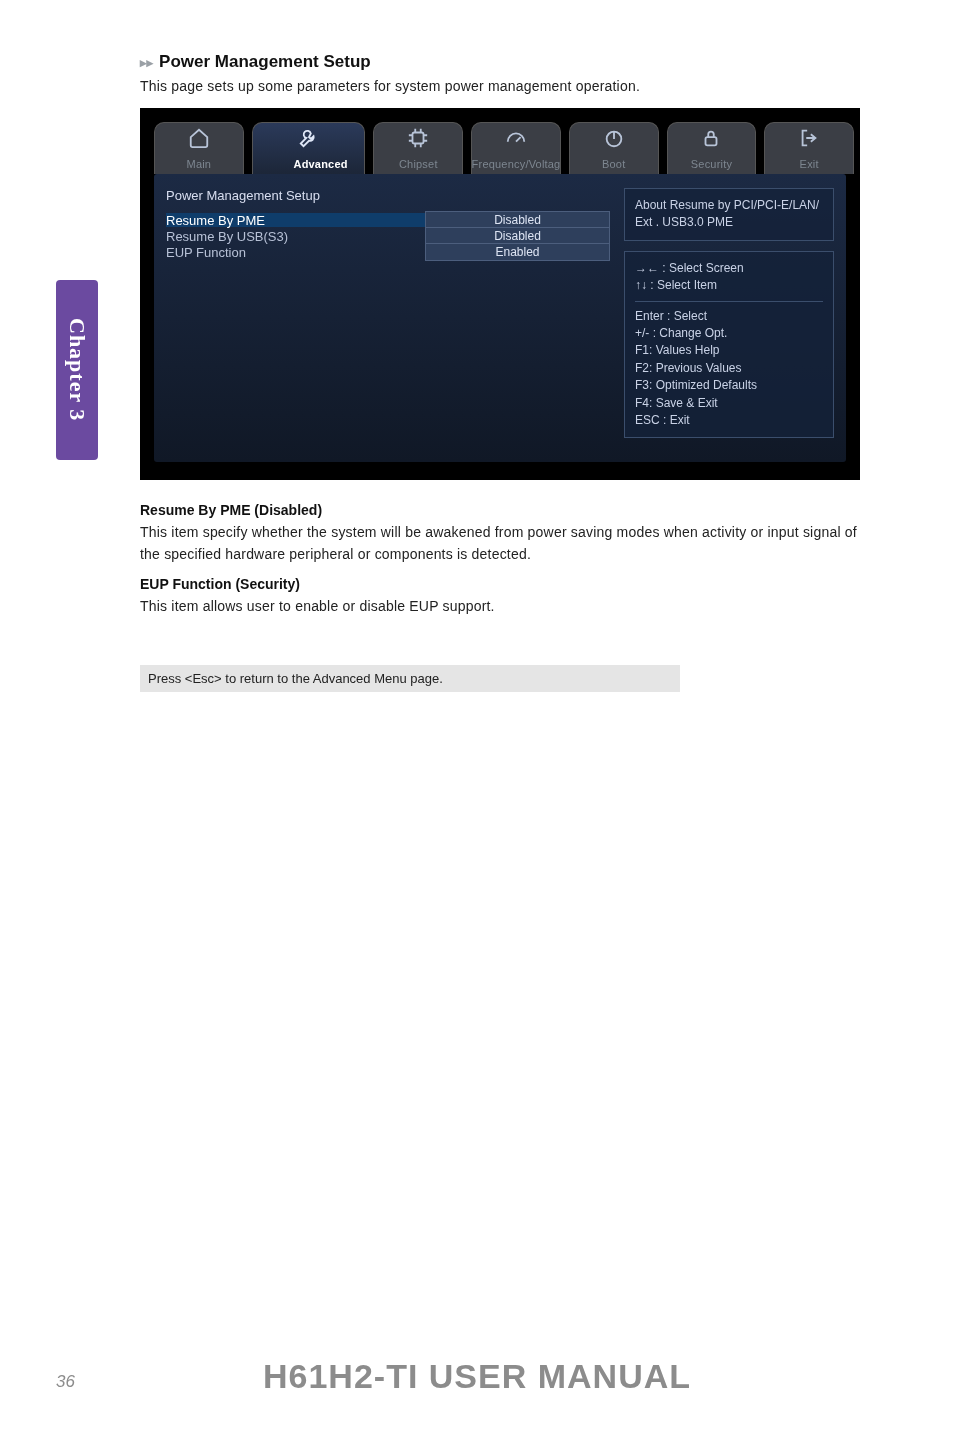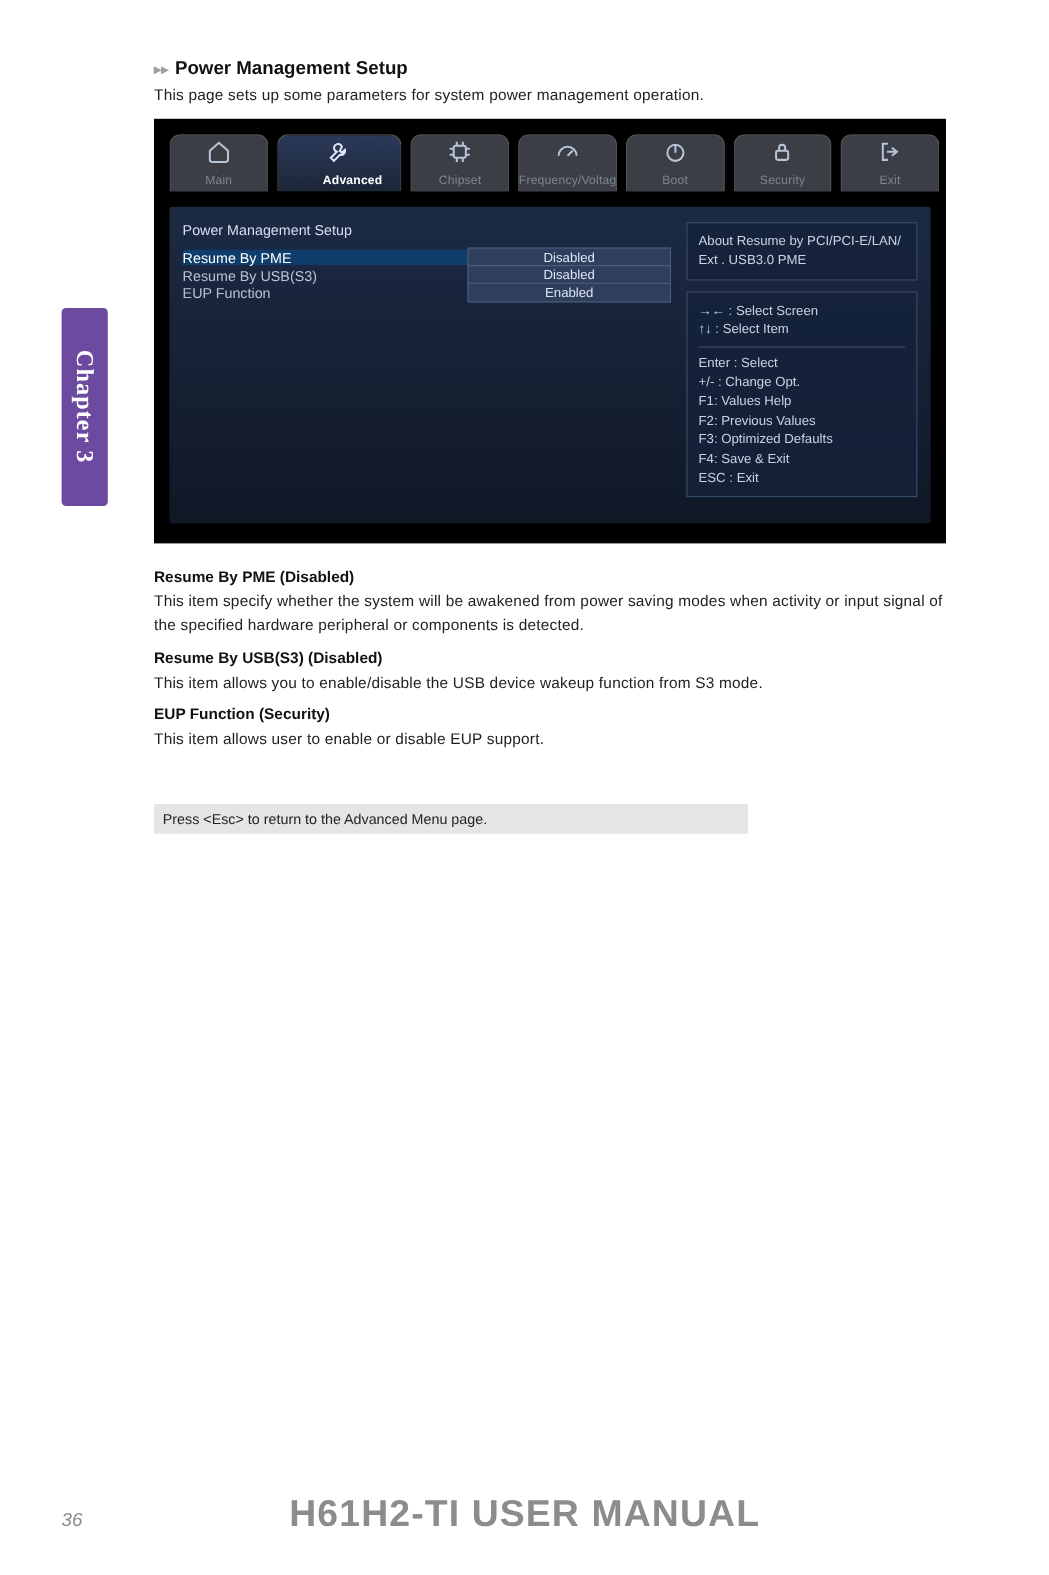--- a/index.html
+++ b/index.html
@@ -58,21 +58,21 @@
     color: #cfd6e4;
     font-family: "Segoe UI", Arial, sans-serif;
     font-size: 13px;
     margin-bottom: 22px;
   }
   .tab-row {
     display: flex;
     align-items: flex-start;
     gap: 16px;
     height: 52px;
-    margin-bottom: 14px;
+    margin-bottom: 0;
   }
   .tab {
     position: relative;
     flex: 1;
     height: 100%;
     display: flex;
     align-items: flex-end;
     justify-content: center;
     background: #3b3e45;
     border-top-left-radius: 10px;
@@ -316,24 +316,20 @@
           </div>
         </div>
       </div>
     </div>
 
     <div>
       <p class="desc-heading">Resume By PME (Disabled)</p>
       <p class="desc-text">This item specify whether the system will be awakened from power saving modes when activity or input signal of the specified hardware peripheral or components is detected.</p>
     </div>
     <div>
-      <p class="desc-heading">Resume By USB(S3) (Disabled)</p>
-      <p class="desc-text">This item allows you to enable/disable the USB device wakeup function from S3 mode.</p>
-    </div>
-    <div>
       <p class="desc-heading">EUP Function (Security)</p>
       <p class="desc-text">This item allows user to enable or disable EUP support.</p>
     </div>
 
     <div class="return-note">Press &lt;Esc&gt; to return to the Advanced Menu page.</div>
 
   </div>
 
   <div class="footer">
     <div class="manual-title">H61H2-TI USER MANUAL</div>

